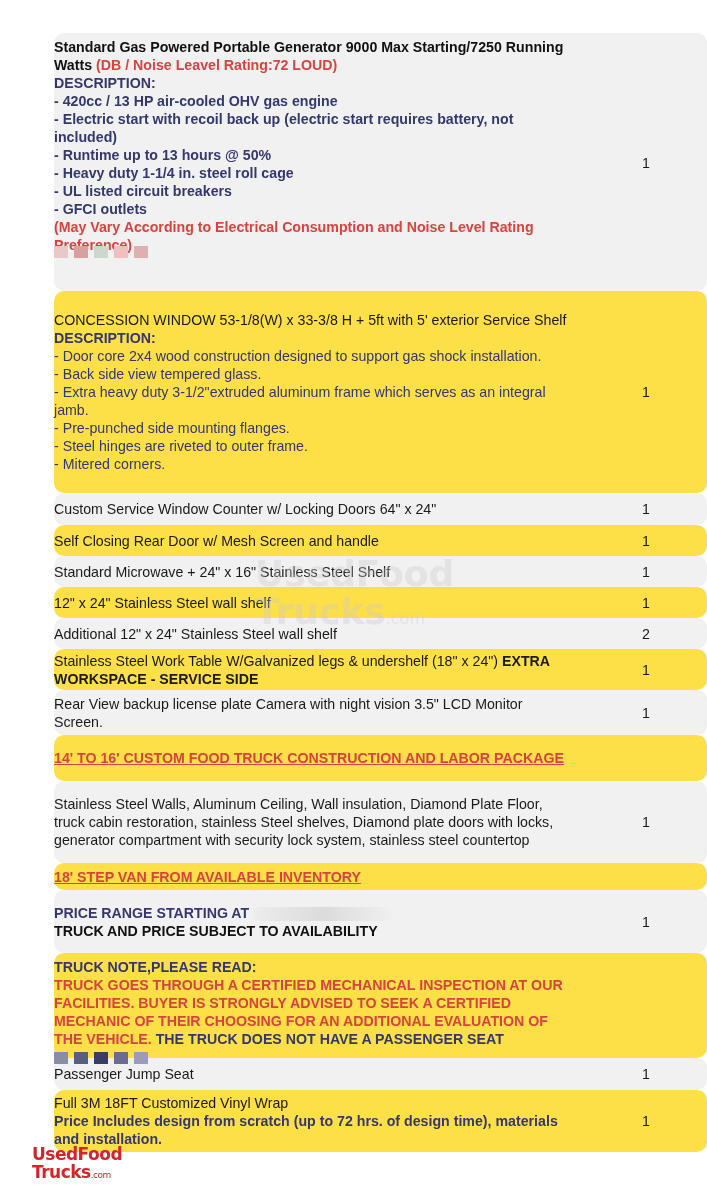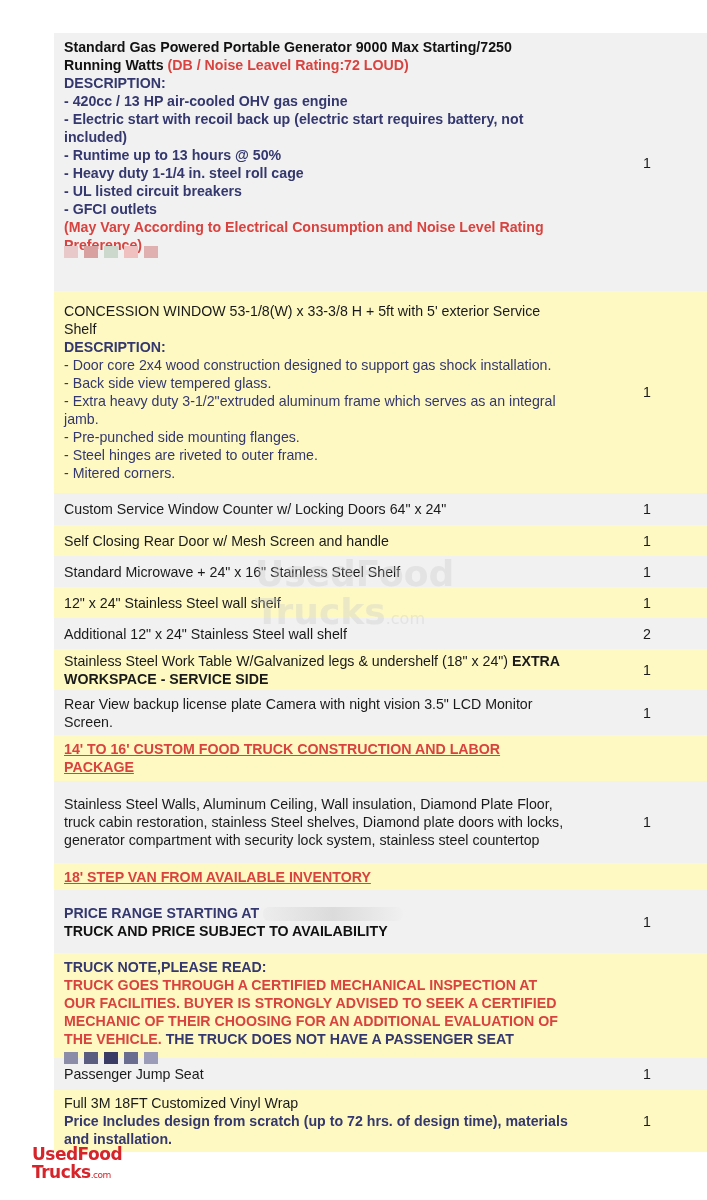--- a/index.html
+++ b/index.html
@@ -1,23 +1,23 @@
 <!DOCTYPE html>
 <html><head>
   <meta charset="utf-8">
   <style>
     html, body { margin: 0; padding: 0; background: #ffffff; }
     body {
       width: 707px; height: 1200px; position: relative; overflow: hidden;
       font-family: "Liberation Sans", sans-serif; font-size: 14.2px; color: #1a1a1a;
     }
     .table { position: absolute; left: 54px; top: 33px; width: 653px; }
-    .row { display: flex; align-items: center; box-sizing: border-box; padding: 4px 0 4px 10px; }
+    .row { display: flex; align-items: center; box-sizing: border-box; padding: 4px 0 4px 0; border-radius: 10px; }
     .row.gray { background: #f1f1f1; }
-    .row.white { background: #fef9c3; }
+    .row.white { background: #fde047; }
     .desc { width: 515px; line-height: 18px; }
     .qty { width: 138px; text-align: center; padding-left: 16px; box-sizing: border-box; }
     .line { display: block; }
     .b { font-weight: bold; }
     .navy { color: #34386e; }
     .red { color: #d9433f; }
     .black { color: #111; }
     .hdr { color: #d9433f; font-weight: bold; text-decoration: underline; }
     .pix { display: inline-block; width: 14px; height: 12px; margin-right: 6px; }
     .blur { display:inline-block; width: 140px; height: 14px; background: linear-gradient(90deg, rgba(220,220,220,0.2), rgba(210,210,210,0.7), rgba(230,230,230,0.1)); vertical-align: middle; border-radius: 6px; }

